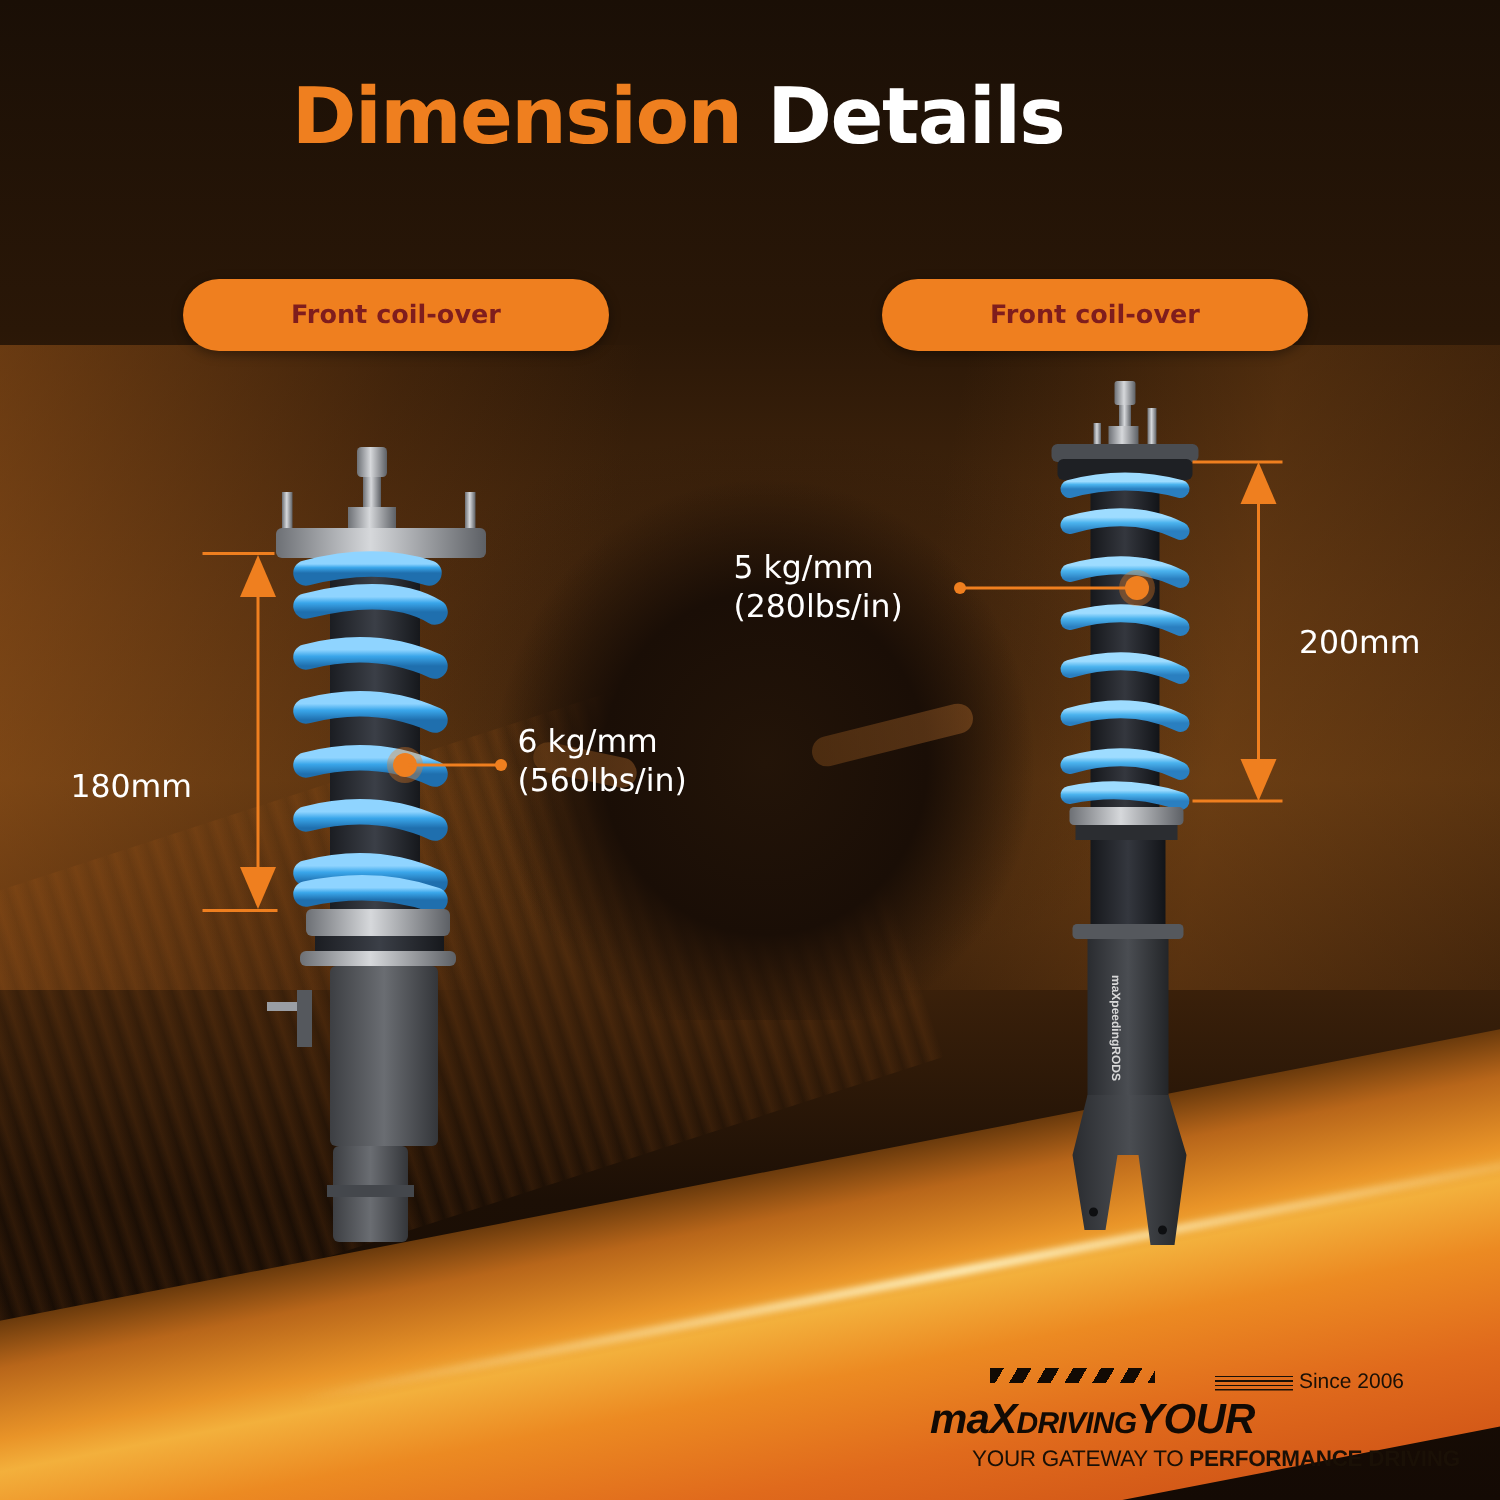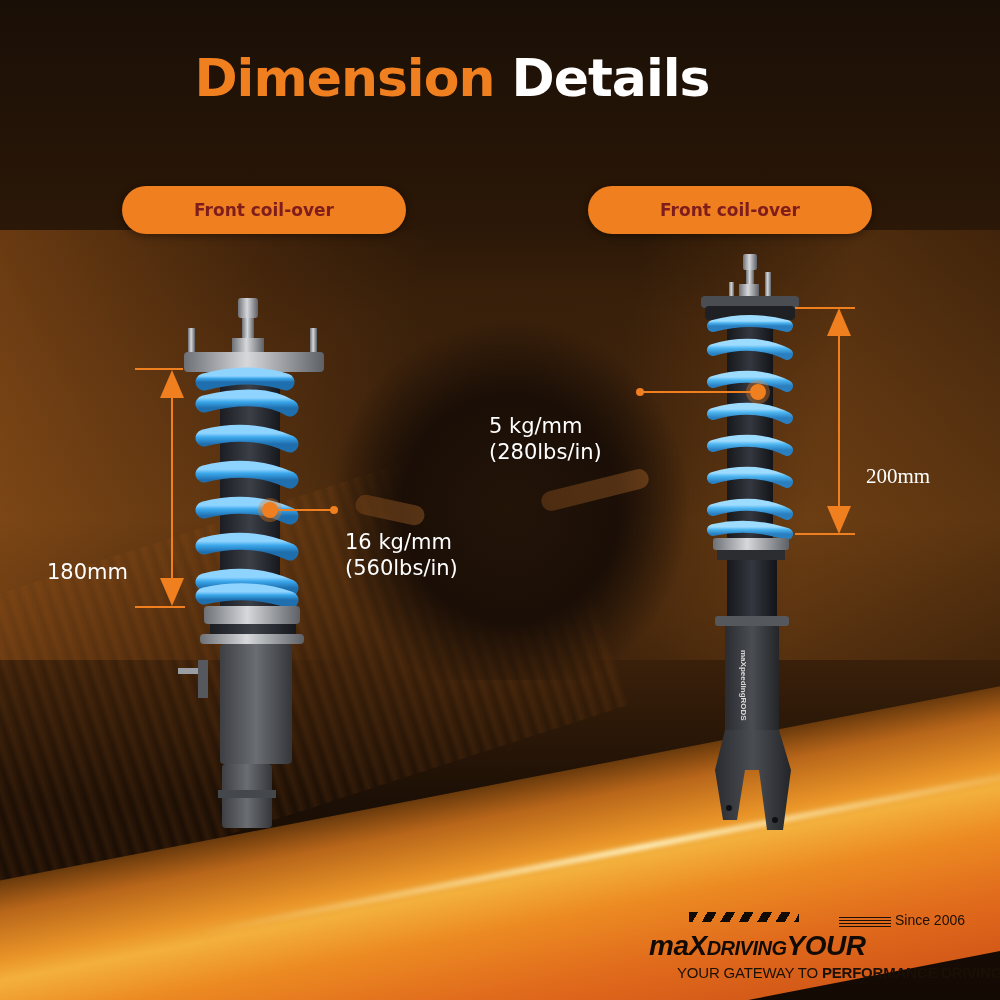--- a/index.html
+++ b/index.html
@@ -25,28 +25,28 @@
     background:linear-gradient(90deg,rgba(255,240,180,0),rgba(255,245,200,.9),rgba(255,240,180,0));filter:blur(2px);}
 
   .title{position:absolute;left:0;top:52px;width:904px;text-align:center;font-family:"DejaVu Sans",sans-serif;font-weight:bold;font-size:52px;letter-spacing:-1px;line-height:1;}
   .title .t1{color:#ef7f1f;}
   .title .t2{color:#ffffff;}
 
   .pill{position:absolute;height:48px;border-radius:24px;background:#ef7f1f;color:#7f1d1d;font-family:"DejaVu Sans",sans-serif;font-weight:bold;font-size:17px;display:flex;align-items:center;justify-content:center;box-shadow:0 2px 8px rgba(0,0,0,.4);}
   .pill.front{left:122px;top:186px;width:284px;}
   .pill.rear{left:588px;top:186px;width:284px;}
 
-  .lbl{position:absolute;color:#fff;font-family:"DejaVu Sans",sans-serif;font-size:21px;line-height:1.22;margin-top:48px;}
+  .lbl{position:absolute;color:#fff;font-family:"DejaVu Sans",sans-serif;font-size:21px;line-height:1.22;}
   .dim-line{position:absolute;background:#ef7f1f;}
   .arrow-up{position:absolute;width:0;height:0;border-left:12px solid transparent;border-right:12px solid transparent;border-bottom:28px solid #ef7f1f;}
   .arrow-down{position:absolute;width:0;height:0;border-left:12px solid transparent;border-right:12px solid transparent;border-top:28px solid #ef7f1f;}
   .dot{position:absolute;width:8px;height:8px;border-radius:50%;background:#ef7f1f;}
   .dot-big{position:absolute;width:16px;height:16px;border-radius:50%;background:#ef7f1f;box-shadow:0 0 0 4px rgba(239,127,31,.35);}
 
-  .logo{position:absolute;left:649px;top:912px;width:330px;height:70px;}
+  .logo{position:absolute;left:620px;top:912px;width:330px;height:70px;}
   .logo .since{position:absolute;right:14px;top:0;font-size:14px;color:#1a1006;font-family:"Liberation Sans",sans-serif;}
   .logo .since-lines{position:absolute;right:88px;top:5px;width:52px;height:10px;background:repeating-linear-gradient(180deg,#1a1006 0 1px,transparent 1px 3px);}
   .logo .brand{position:absolute;left:0;top:18px;font-family:"Liberation Sans",sans-serif;font-weight:bold;font-style:italic;font-size:28px;color:#120a04;letter-spacing:-0.5px;white-space:nowrap;}
   .logo .brand .pr{font-size:20px;font-weight:bold;}
   .logo .checker{position:absolute;left:40px;top:0;width:110px;height:10px;background:repeating-linear-gradient(120deg,#120a04 0 8px,transparent 8px 16px);}
   .logo .tagline{position:absolute;left:0;top:52px;font-family:"Liberation Sans",sans-serif;font-size:15px;color:#1a1006;white-space:nowrap;letter-spacing:-0.2px;margin-left:28px;}
   .logo .tagline b{font-weight:bold;}
 </style>
 </head>
 <body>
@@ -128,21 +128,21 @@
   <div class="dim-line" style="left:135px;top:606px;width:50px;height:2px;"></div>
   <div class="dim-line" style="left:171px;top:395px;width:2px;height:186px;"></div>
   <div class="arrow-up" style="left:160px;top:370px;"></div>
   <div class="arrow-down" style="left:160px;top:578px;"></div>
   <div class="lbl" style="left:47px;top:512px;">180mm</div>
 
   <div class="dot-big" style="left:262px;top:502px;"></div>
   <div class="dim-line" style="left:272px;top:509px;width:60px;height:2px;"></div>
   <div class="dot" style="left:330px;top:506px;"></div>
   <div class="lbl" style="left:345px;top:482px;">
-    <div>16 kg/mm</div>
+    <div>6 kg/mm</div>
     <div>(560lbs/in)</div>
   </div>
 
   <svg style="position:absolute;left:695px;top:250px;" width="120" height="590" viewBox="0 0 120 590">
     <defs>
       <linearGradient id="metal2" x1="0" x2="1">
         <stop offset="0" stop-color="#6d7075"></stop>
           <stop offset=".45" stop-color="#d6d8db"></stop>
           <stop offset="1" stop-color="#5d6065"></stop>
       </linearGradient>
@@ -189,21 +189,21 @@
     <circle cx="34" cy="558" r="3" fill="#0e0f11"></circle>
     <circle cx="80" cy="570" r="3" fill="#0e0f11"></circle>
     <text x="46" y="400" transform="rotate(90 46 400)" fill="#d8d8d8" font-size="8" font-family="Liberation Sans, sans-serif" font-weight="bold">maXpeedingRODS</text>
   </svg>
 
   <div class="dim-line" style="left:795px;top:307px;width:60px;height:2px;"></div>
   <div class="dim-line" style="left:795px;top:533px;width:60px;height:2px;"></div>
   <div class="dim-line" style="left:838px;top:334px;width:2px;height:174px;"></div>
   <div class="arrow-up" style="left:827px;top:308px;"></div>
   <div class="arrow-down" style="left:827px;top:506px;"></div>
-  <div class="lbl" style="left:866px;top:416px;font-family:Liberation Serif, serif;">200mm</div>
+  <div class="lbl" style="left:866px;top:416px;">200mm</div>
 
   <div class="dim-line" style="left:640px;top:391px;width:118px;height:2px;"></div>
   <div class="dot" style="left:636px;top:388px;"></div>
   <div class="dot-big" style="left:750px;top:384px;"></div>
   <div class="lbl" style="left:489px;top:366px;">
     <div>5 kg/mm</div>
     <div>(280lbs/in)</div>
   </div>
 
   <div class="logo">

